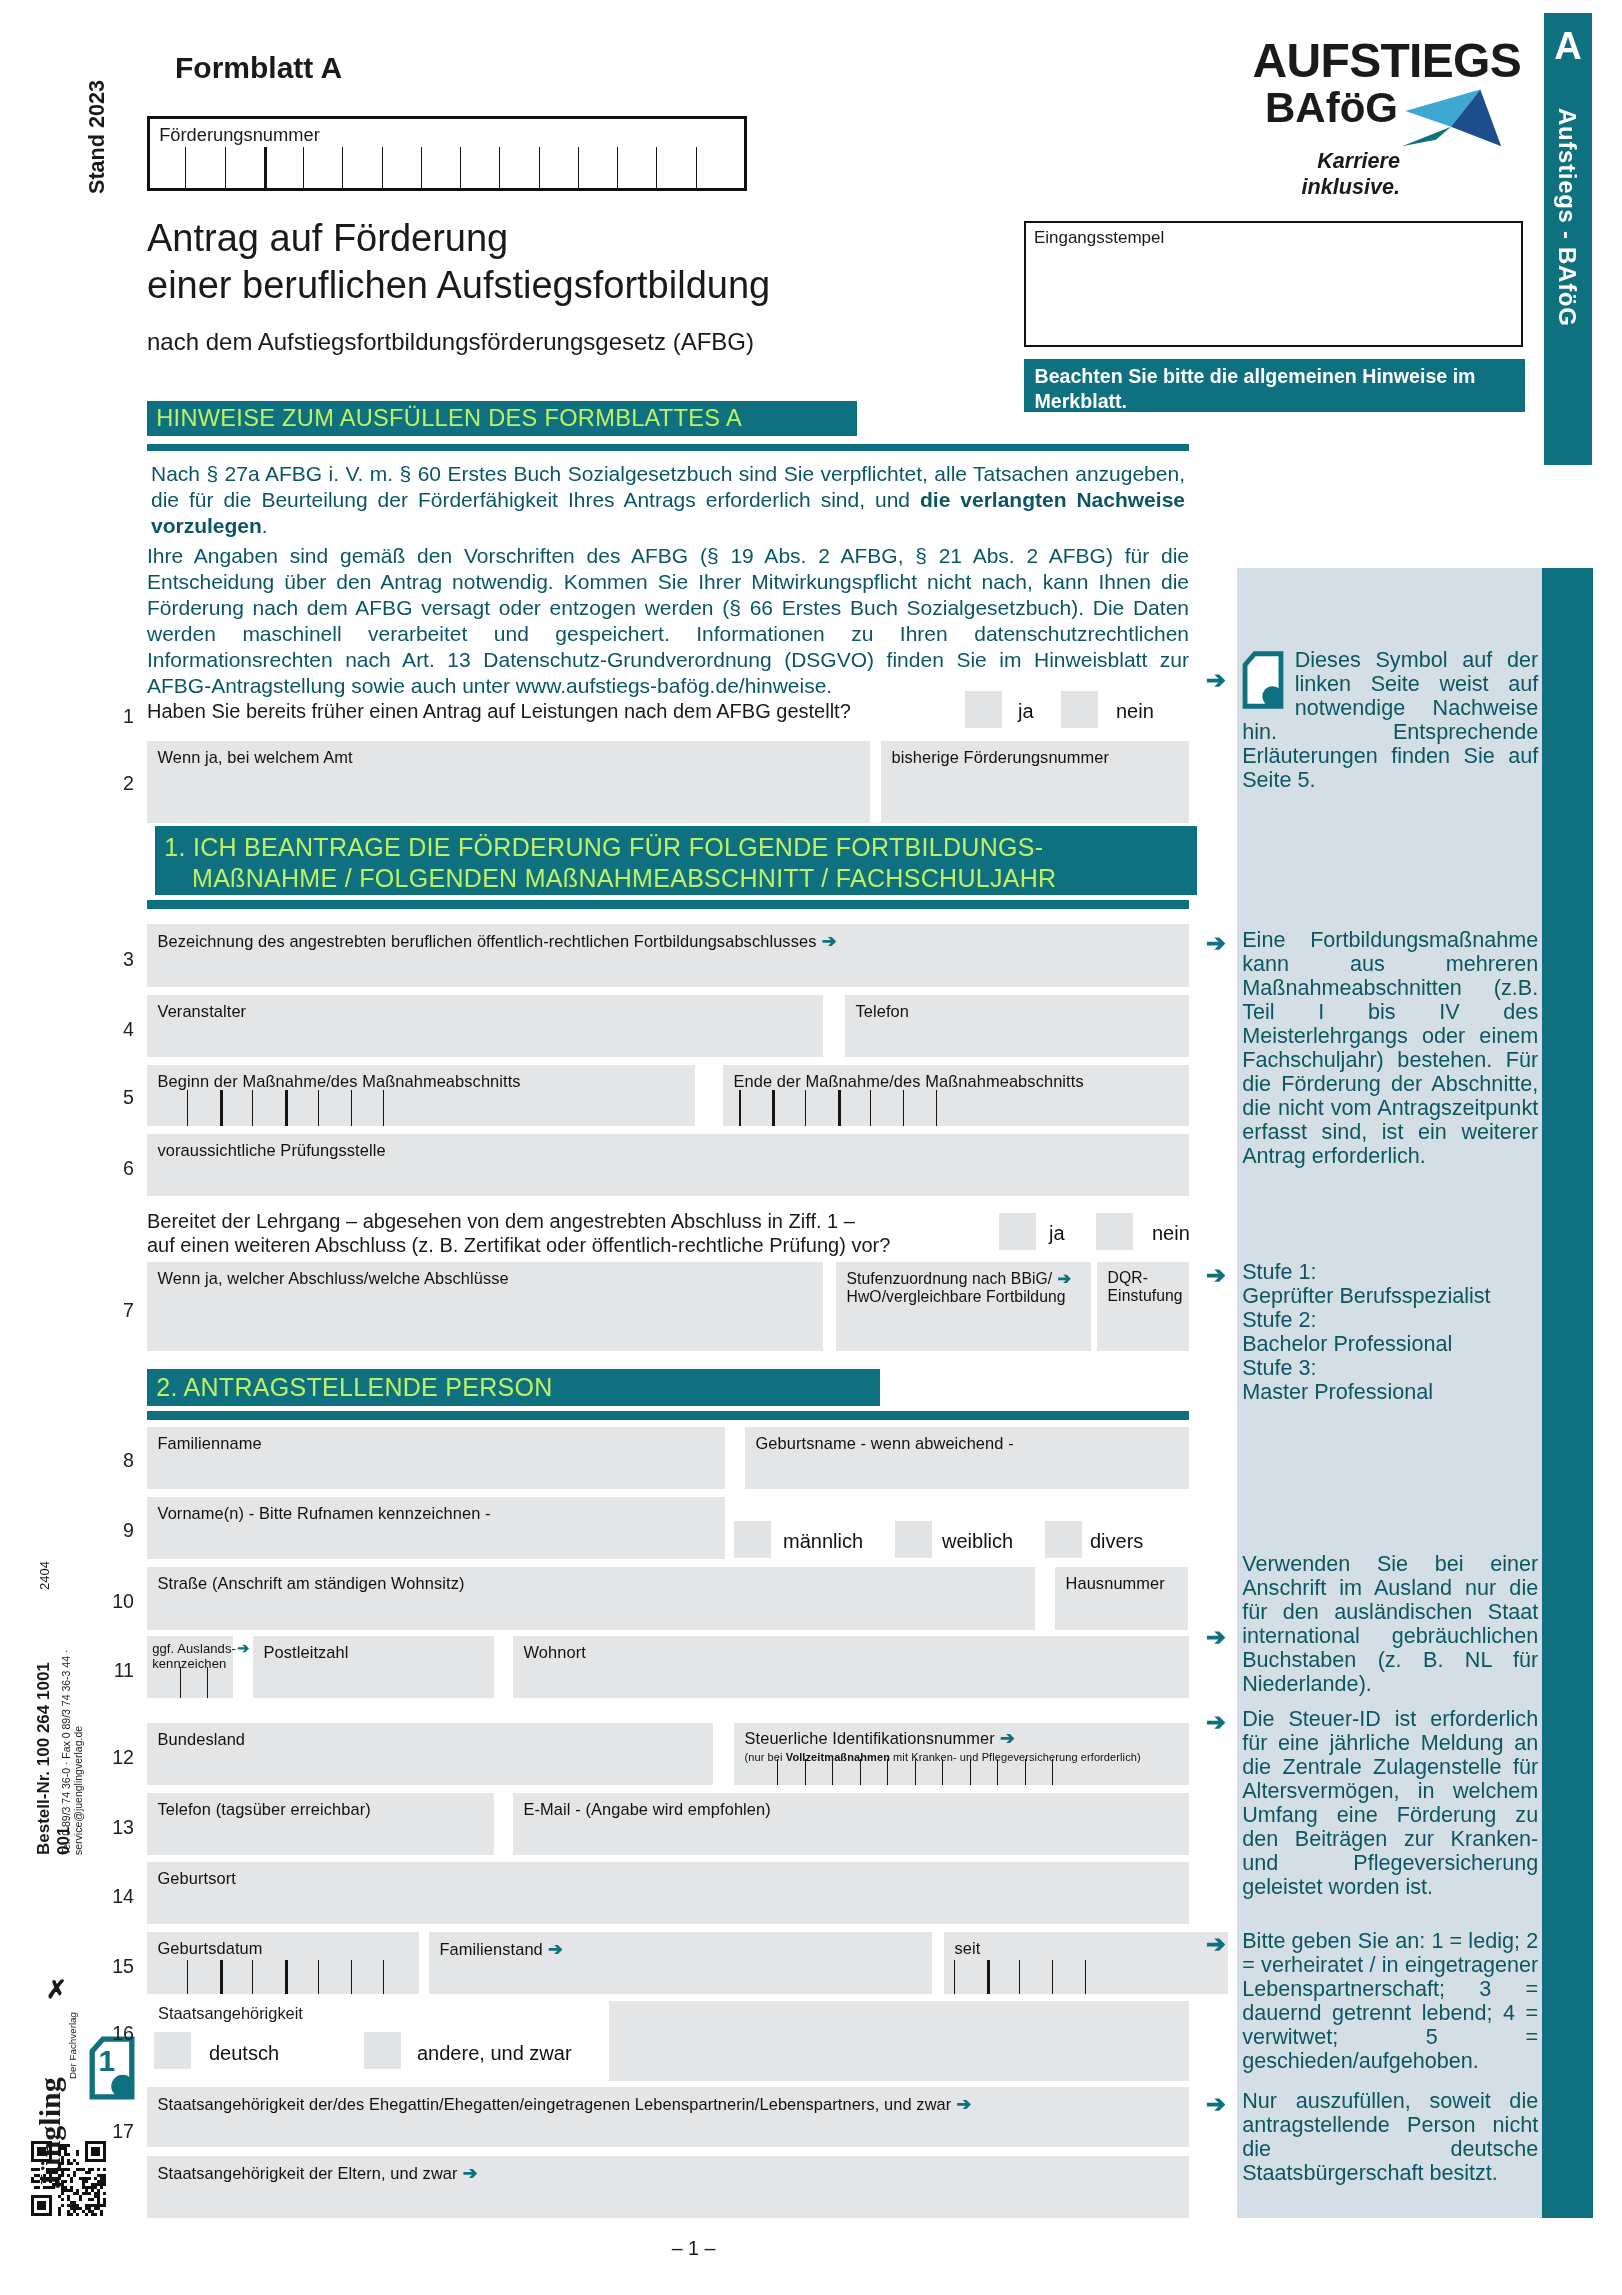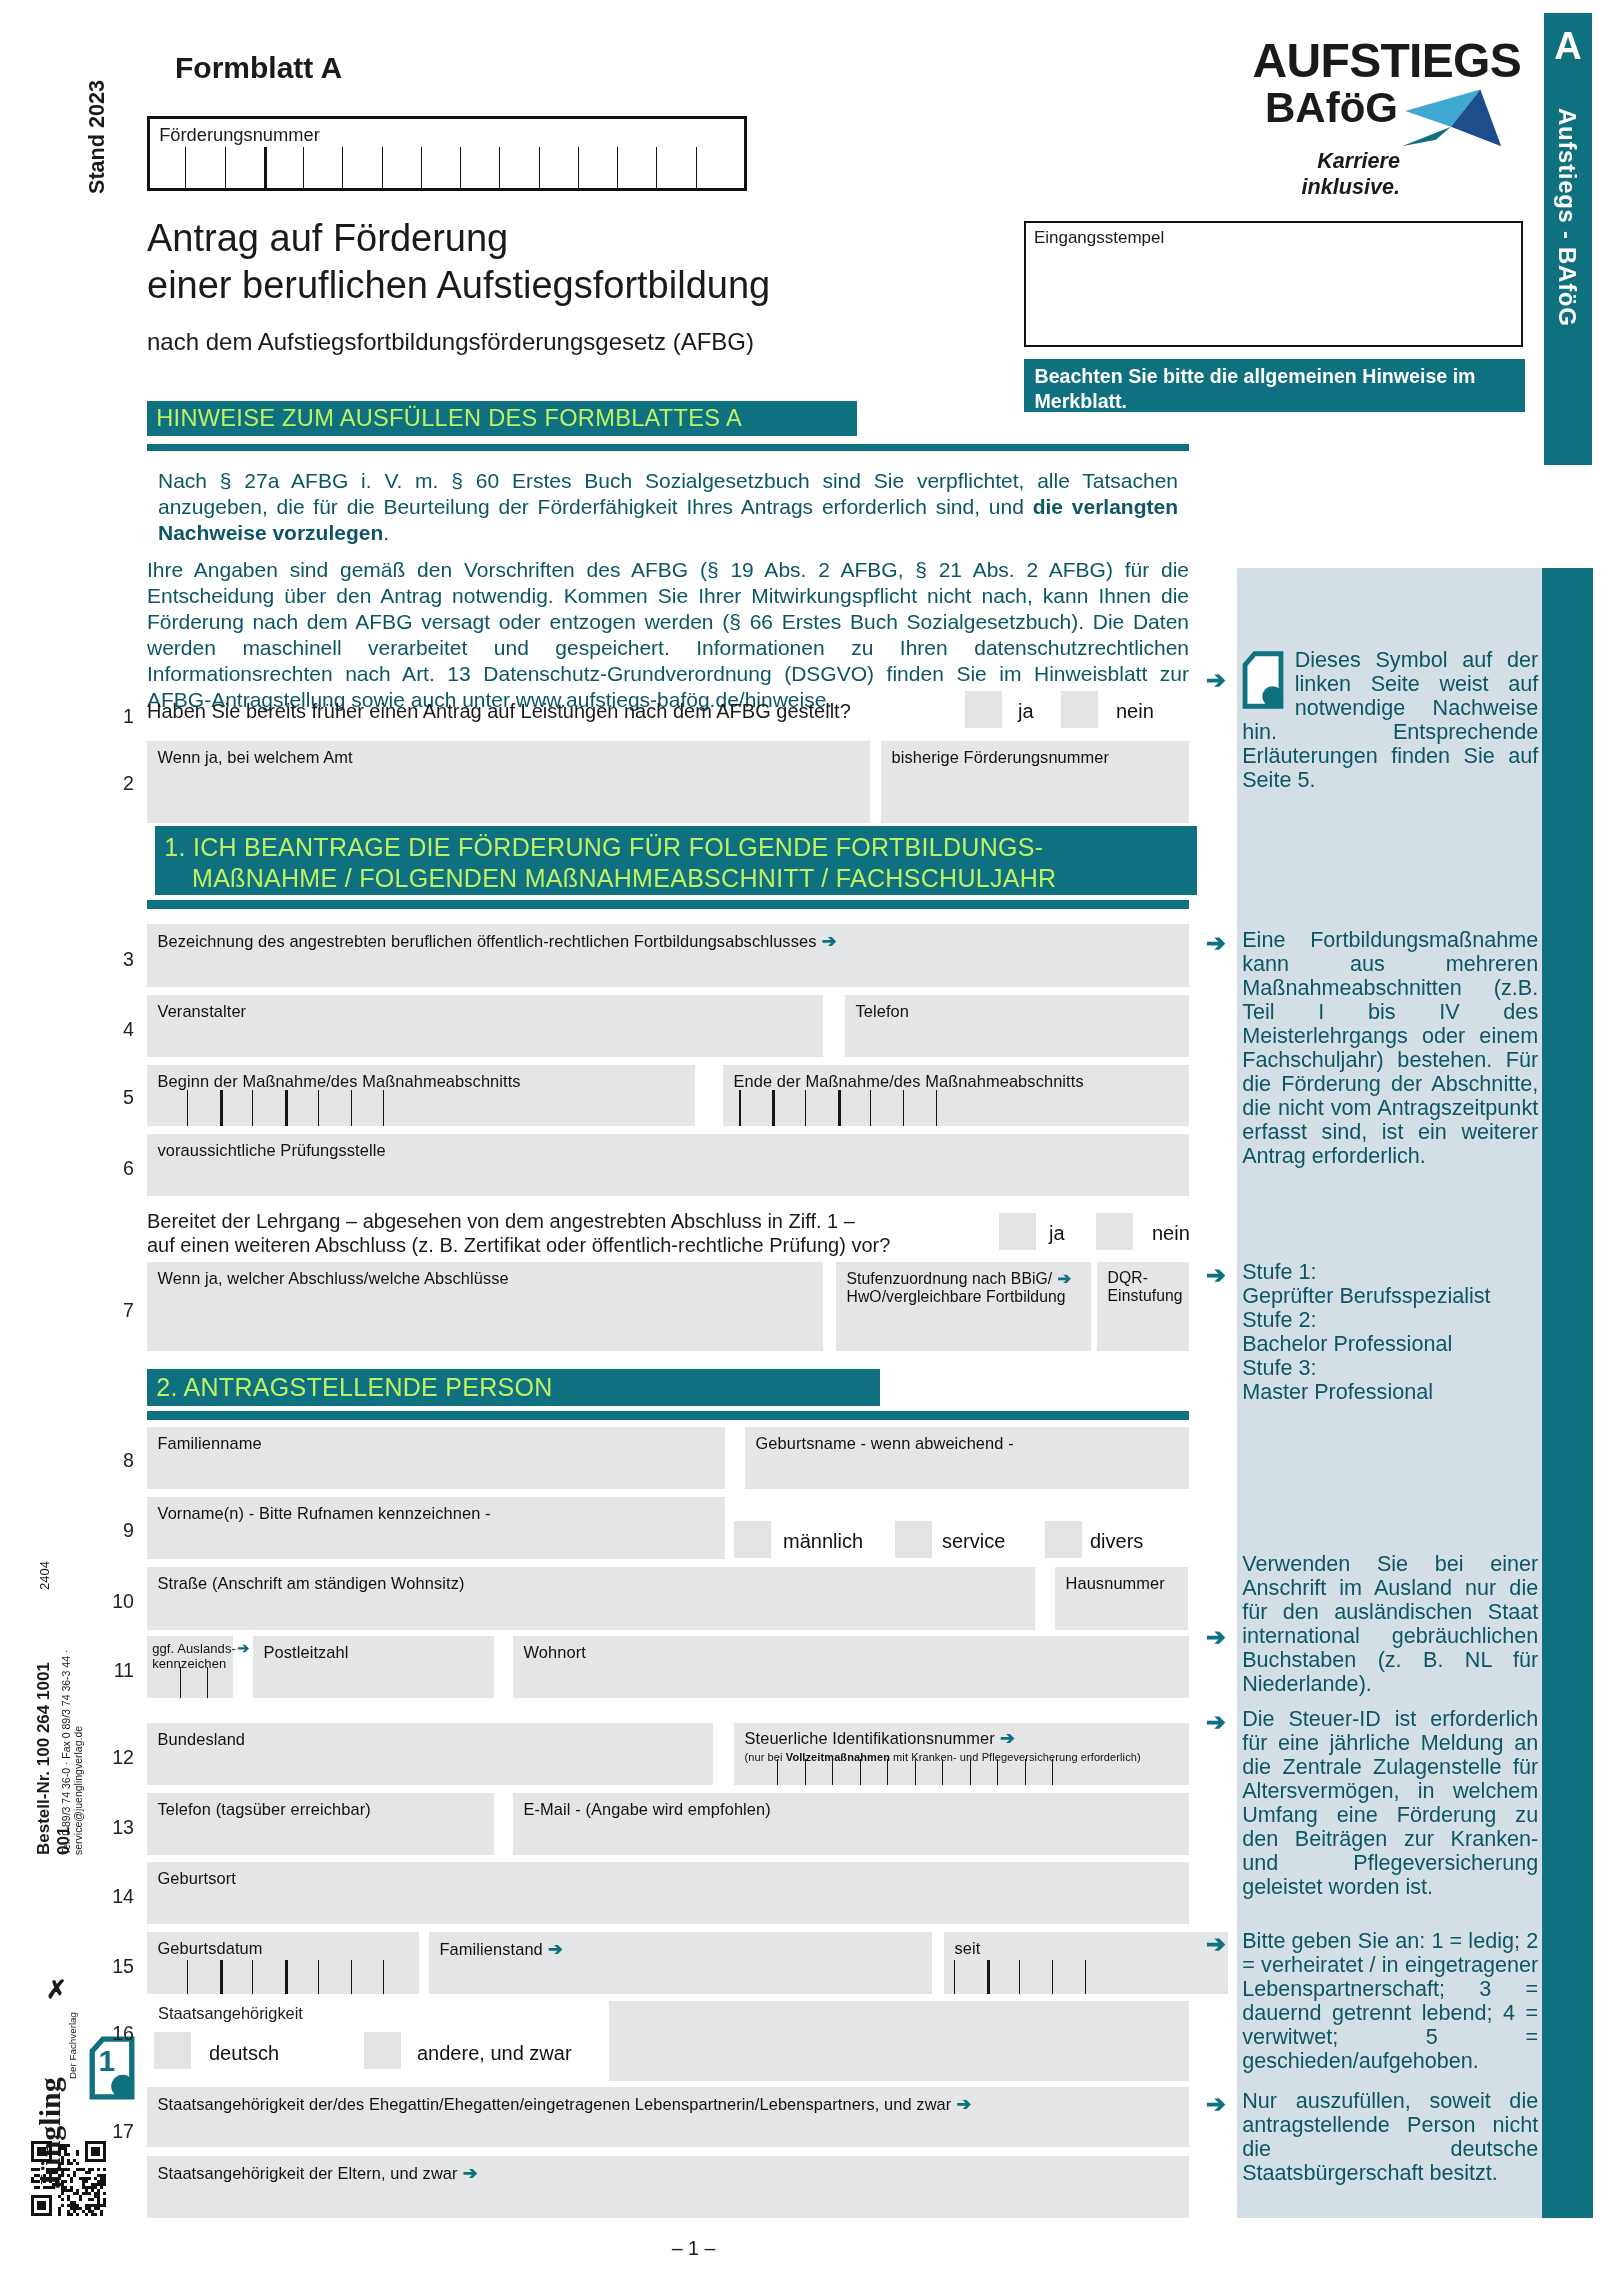--- a/index.html
+++ b/index.html
@@ -77,21 +77,21 @@
 
   <div class="abs" style="left:1024px;top:221px;width:495px;height:122px;border:2.6px solid #111;background:#fff;">
     <span style="position:absolute;left:7.9px;top:5.2px;font-size:17px;">Eingangsstempel</span>
   </div>
   <div class="abs" style="left:1024px;top:359px;width:480px;height:43px;background:var(--teal);color:#fff;font-size:19.6px;font-weight:bold;padding:5.2px 10.5px;line-height:1.25;">Beachten Sie bitte die allgemeinen Hinweise im Merkblatt.</div>
 
   <div class="sechead" style="left:147px;top:401px;width:701px;height:35px;padding-left:9.2px;font-size:23.6px;line-height:35px;letter-spacing:0.3px;">HINWEISE ZUM AUSFÜLLEN DES FORMBLATTES A</div>
   <div class="bar" style="left:147px;top:444px;width:1042px;height:7.2px;"></div>
 
   <div class="abs" style="left:147px;top:457px;width:1042px;font-size:21px;line-height:26px;color:var(--tealtext);text-align:justify;">
-    <p style="margin:11px;"><span>Nach § 27a AFBG i. V. m. § 60 Erstes Buch Sozialgesetzbuch sind Sie verpflichtet, alle Tatsachen anzugeben, die für die Beurteilung der Förderfähigkeit Ihres Antrags erforderlich sind, und </span><b>die verlangten Nachweise vorzulegen</b><span>.</span></p>
+    <p style="margin:4px;"><span>Nach § 27a AFBG i. V. m. § 60 Erstes Buch Sozialgesetzbuch sind Sie verpflichtet, alle Tatsachen anzugeben, die für die Beurteilung der Förderfähigkeit Ihres Antrags erforderlich sind, und </span><b>die verlangten Nachweise vorzulegen</b><span>.</span></p>
     <p style="margin:0;">Ihre Angaben sind gemäß den Vorschriften des AFBG (§ 19 Abs. 2 AFBG, § 21 Abs. 2 AFBG) für die Entscheidung über den Antrag notwendig. Kommen Sie Ihrer Mitwirkungspflicht nicht nach, kann Ihnen die Förderung nach dem AFBG versagt oder entzogen werden (§ 66 Erstes Buch Sozialgesetzbuch). Die Daten werden maschinell verarbeitet und gespeichert. Informationen zu Ihren datenschutzrechtlichen Informationsrechten nach Art. 13 Datenschutz-Grundverordnung (DSGVO) finden Sie im Hinweisblatt zur AFBG-Antragstellung sowie auch unter www.aufstiegs-bafög.de/hinweise.</p>
   </div>
 
   <div class="abs" style="left:147px;top:700px;font-size:20px;">Haben Sie bereits früher einen Antrag auf Leistungen nach dem AFBG gestellt?</div>
   <div class="cb" style="left:965px;top:691px;"></div>
   <div class="cblabel" style="left:1018px;top:700px;">ja</div>
   <div class="cb" style="left:1061px;top:691px;"></div>
   <div class="cblabel" style="left:1116px;top:700px;">nein</div>
 
   <div class="field" style="left:147px;top:741px;width:723px;height:82px;">
@@ -177,21 +177,21 @@
   <div class="field" style="left:745px;top:1427px;width:444px;height:62px;">
     <span class="flabel">Geburtsname - wenn abweichend -</span>
   </div>
 
   <div class="field" style="left:147px;top:1497px;width:578px;height:62px;">
     <span class="flabel">Vorname(n) - Bitte Rufnamen kennzeichnen -</span>
   </div>
   <div class="cb" style="left:734px;top:1521px;"></div>
   <div class="cblabel" style="left:783px;top:1530px;">männlich</div>
   <div class="cb" style="left:895px;top:1521px;"></div>
-  <div class="cblabel" style="left:942px;top:1530px;">service</div>
+  <div class="cblabel" style="left:942px;top:1530px;">weiblich</div>
   <div class="cb" style="left:1045px;top:1521px;"></div>
   <div class="cblabel" style="left:1090px;top:1530px;">divers</div>
 
   <div class="field" style="left:147px;top:1567px;width:888px;height:63px;">
     <span class="flabel">Straße (Anschrift am ständigen Wohnsitz)</span>
   </div>
   <div class="field" style="left:1055px;top:1567px;width:133px;height:63px;">
     <span class="flabel">Hausnummer</span>
   </div>
 

